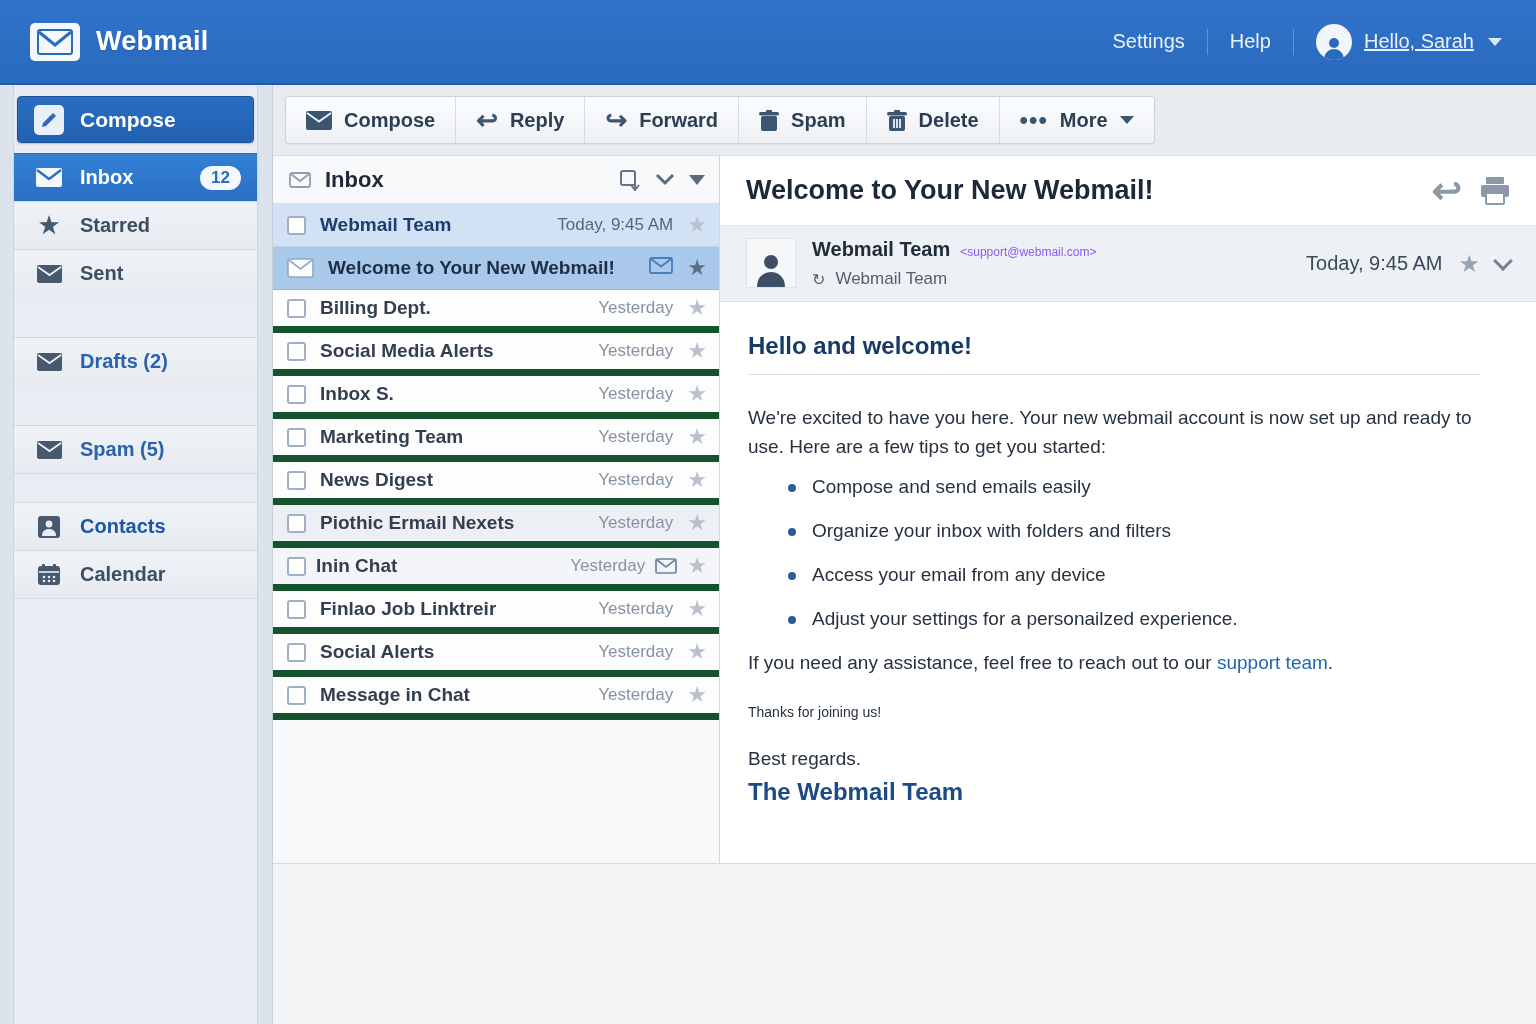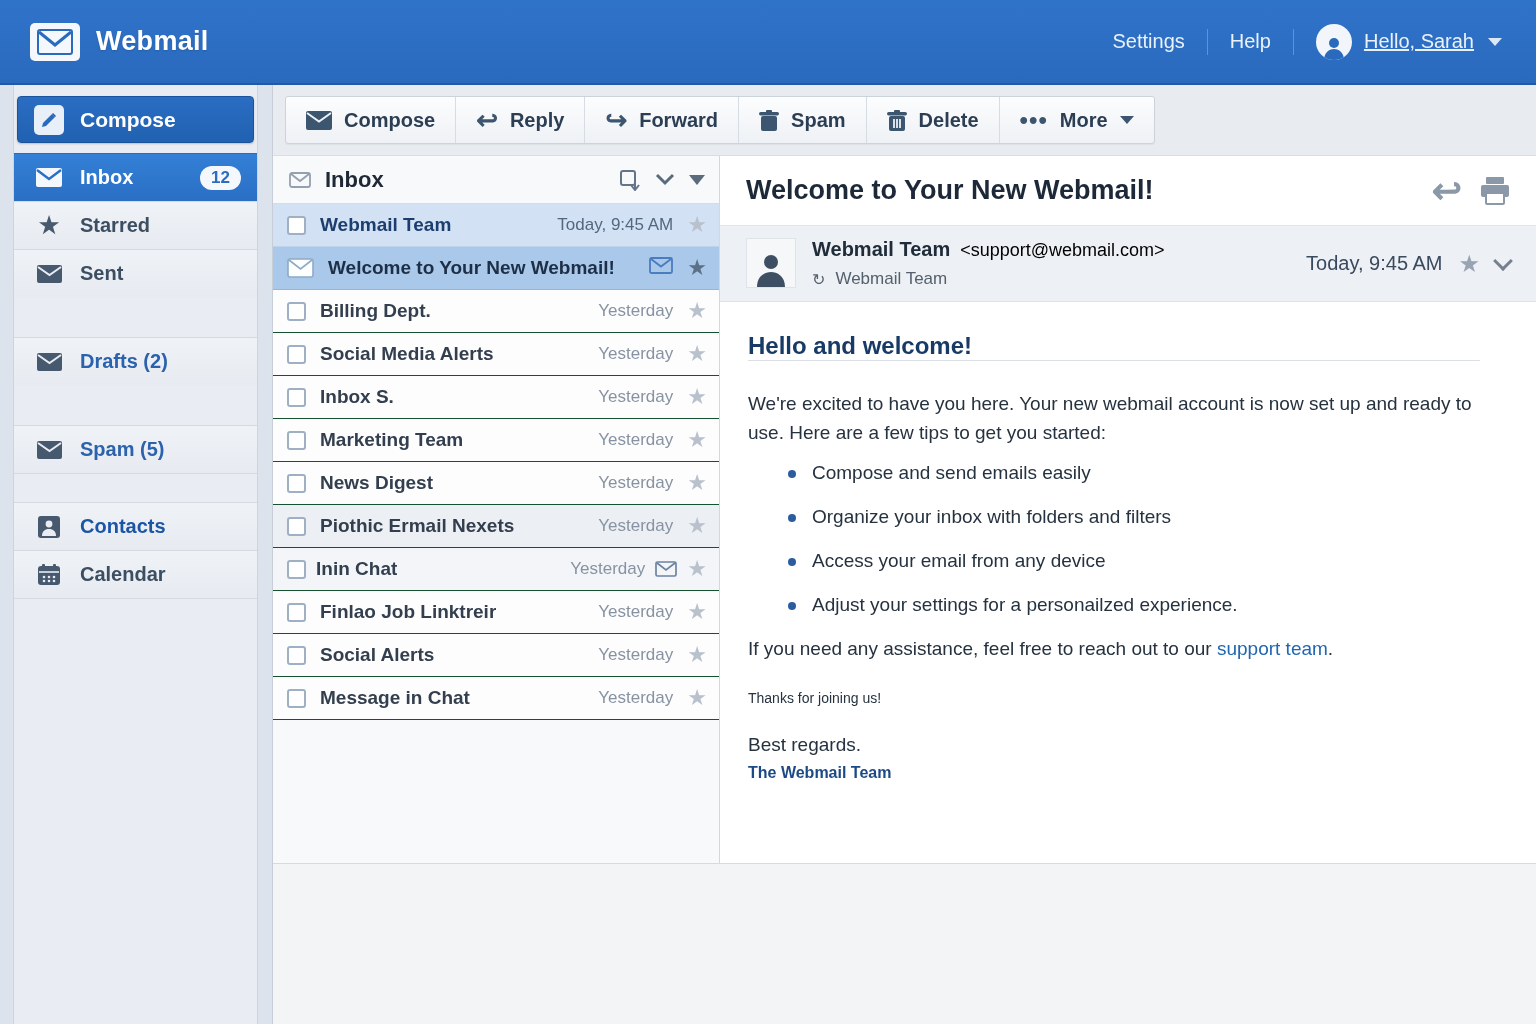--- a/index.html
+++ b/index.html
@@ -76,21 +76,21 @@
   
   .list-col { width:447px; background:#f8f9fb; border-right:1px solid #d2d8e0;
               border-top:1px solid #d9dee5; display:flex; flex-direction:column; }
   .list-header { height:48px; background:#f7f9fa; border-bottom:1px solid #d7dce2;
                  display:flex; align-items:center; padding:0 14px 0 16px; gap:14px; }
   .list-title { font-size:22px; font-weight:bold; color:#1f2835; }
   .lh-icons { margin-left:auto; display:flex; align-items:center; gap:14px; color:#64748a; }
   .lh-tri { width:0; height:0; border-left:8px solid transparent; border-right:8px solid transparent;
             border-top:10px solid #5a6b7d; cursor:pointer; }
   .row { height:43px; display:flex; align-items:center; padding:0 12px 0 14px; gap:14px;
-         background:#fdfdfe; border-bottom:1px solid #14532d; cursor:pointer; }
+         background:#fdfdfe; border-bottom:7px solid #14532d; cursor:pointer; }
   .row--gray { background:#eceff3; }
   .row--tint { background:#f3f5f9;gap:10px; }
   .cb { width:19px; height:19px; border:2px solid #9fb0c4; border-radius:3px; background:#fff;
         flex:none; cursor:pointer; }
   .sender { font-size:19px; font-weight:bold; color:#333f4e; white-space:nowrap; overflow:hidden; }
   .rdate { margin-left:auto; font-size:17px; color:#8793a2; white-space:nowrap; }
   .rstar { color:#b9c1cc; font-size:22px; line-height:1; cursor:pointer; }
   .selrow1 { background:#d2e2f4; border-bottom:1px solid #bed3ea; }
   .selrow1 .sender { color:#1c3e6e; }
   .selrow1 .rdate { color:#54677e; }
@@ -107,44 +107,44 @@
   .reader-subject { font-size:27px; font-weight:bold; color:#1d2838; }
   .rt-icons { margin-left:auto; display:flex; align-items:center; gap:18px; color:#8b98a8; }
   .reply-big { font-size:36px; line-height:1; font-weight:bold; cursor:pointer; }
   .reader-meta { background:#edf0f4; border-bottom:1px solid #dde2e8; padding:12px 26px;
                  display:flex; gap:16px; }
   .avatar-lg { width:50px; height:50px; background:#f5f7f9; border:1px solid #e0e4e9;
                display:flex; align-items:flex-end; justify-content:center; overflow:hidden; flex:none; }
   .meta-mid { flex:1; min-width:0; }
   .meta-line1 { display:flex; align-items:baseline; gap:10px; }
   .meta-name { font-size:20px; font-weight:bold; color:#212c3a; }
-  .meta-email { font-size:18px; color:#000000; }
+  .meta-email { font-size:12px; color:#8b5cf6; }
   .meta-line2 { margin-top:8px; display:flex; align-items:center; gap:10px;
                 font-size:17px; color:#55606d; }
   .recip-ic { font-size:16px; color:#55606d; }
   .meta-right { display:flex; align-items:center; gap:16px; }
   .meta-date { font-size:20px; color:#3a4a5e; }
   .meta-star { color:#98a4b2; font-size:24px; line-height:1; cursor:pointer; }
   .chev { width:14px; height:14px; border-right:3px solid #76808e; border-bottom:3px solid #76808e;
           transform:rotate(45deg); margin-top:-6px; cursor:pointer; }
 
   .reader-body { padding:30px 40px 0 28px; max-width:800px; }
-  .greeting { font-size:24px; font-weight:bold; color:#173a66; 
+  .greeting { font-size:24px; font-weight:bold; color:#173a66; padding-bottom:14px;
               border-bottom:1px solid #dadfe5; }
   .intro { margin-top:28px; font-size:19px; color:#26323f; line-height:1.55; max-width:730px; }
   .tips { margin:14px 0 0 40px; list-style:none; }
   .tips li { position:relative; padding-left:24px; margin-bottom:22px;
              font-size:19px; color:#26323f; }
   .tips li::before { content:""; position:absolute; left:0; top:8px; width:8px; height:8px;
                      border-radius:50%; background:#2b5c9e; }
   .assist { margin-top:12px; font-size:19px; color:#26323f; }
   .maillink { color:#2166b1; cursor:pointer; }
   .thanks { margin-top:30px; font-size:14px; color:#26323f; }
   .regards { margin-top:28px; font-size:19px; color:#26323f; }
-  .signature { margin-top:8px; font-size:16px; font-weight:bold; color:#1c4a86; }
+  .signature { margin-top:8px; font-size:24px; font-weight:bold; color:#1c4a86; }
 
   
   .footer-band { position:absolute; left:0; right:0; bottom:0; height:161px;
                  background:#f3f4f6; border-top:1px solid #d7dbe0; }
 </style>
 </head>
 <body>
 
 <div class="app">
 

